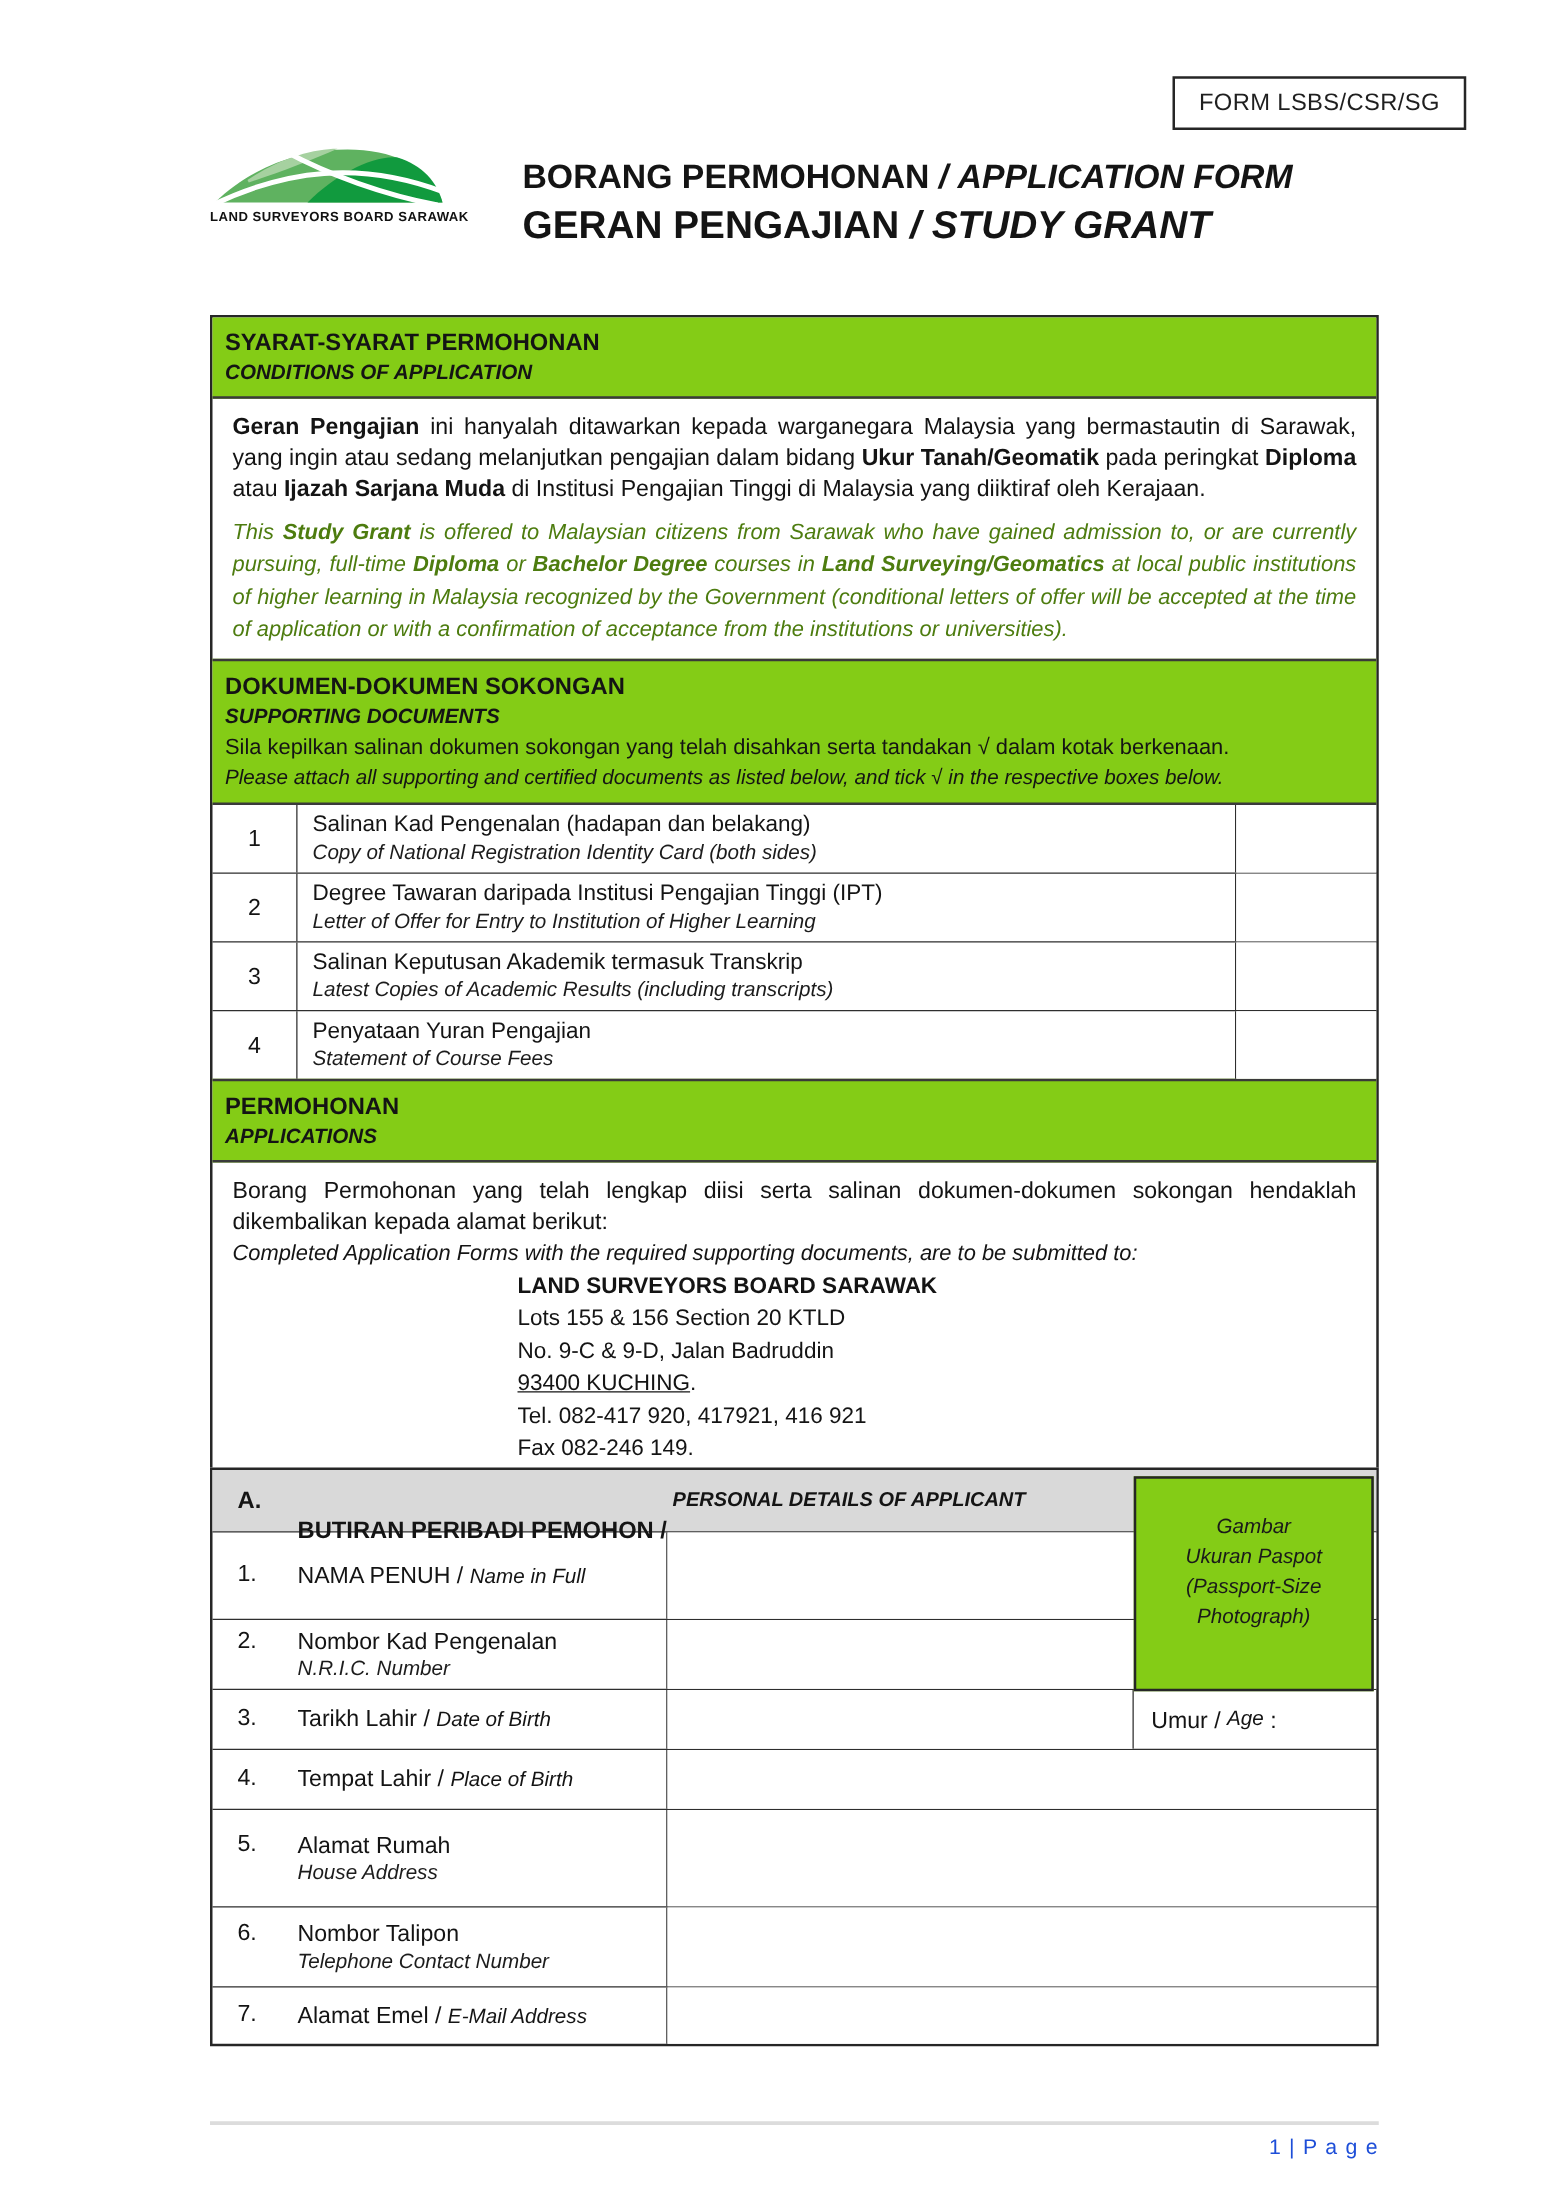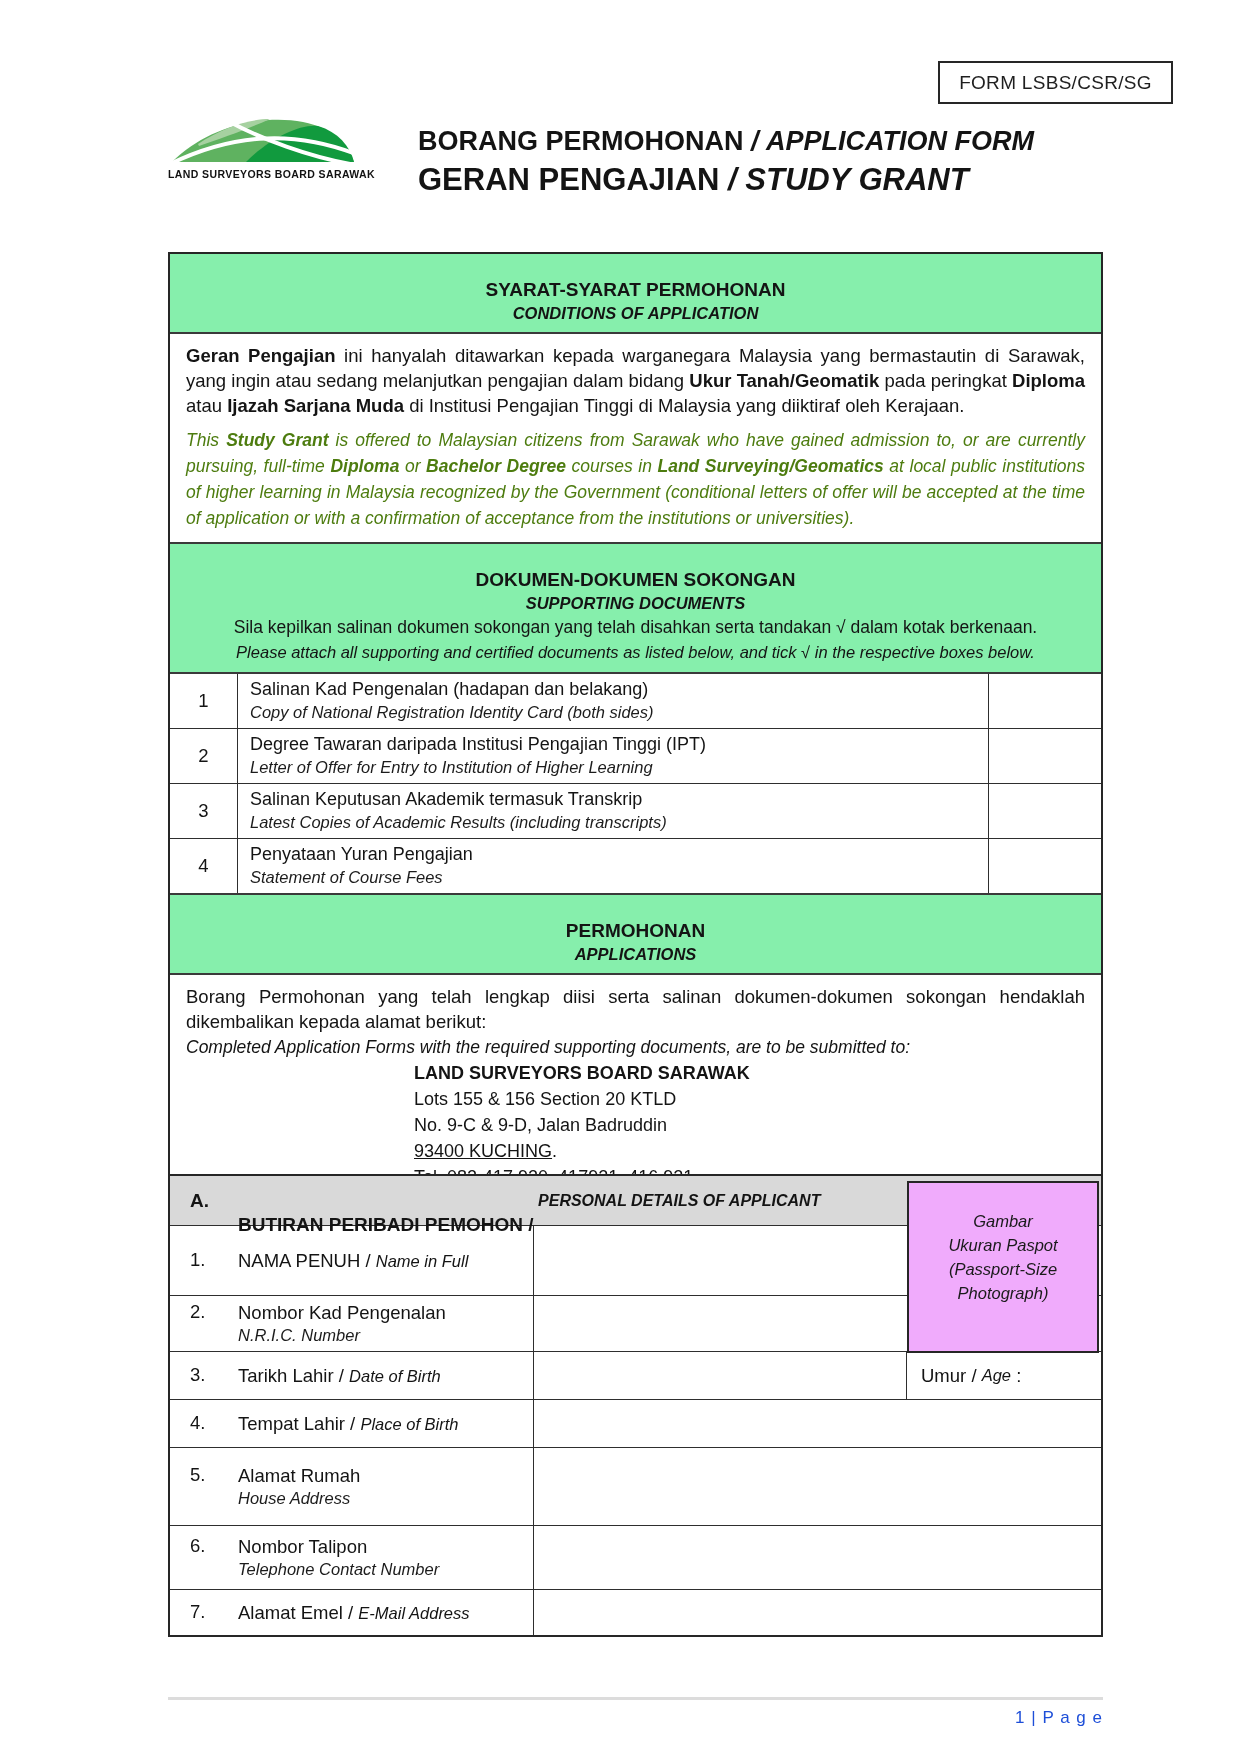--- a/index.html
+++ b/index.html
@@ -18,21 +18,21 @@
   
   .logo { position:absolute; left:168px; top:114px; width:192px; }
   .logo svg { display:block; width:190px; height:52px; }
   .logo-text { margin-top:2px; font-size:10.5px; font-weight:bold; letter-spacing:.4px; white-space:nowrap; color:#111; }
   .titles { position:absolute; left:418px; top:126px; }
   .title-line1 { font-size:27px; font-weight:bold; white-space:nowrap; }
   .title-line2 { font-size:31px; font-weight:bold; margin-top:5px; white-space:nowrap; }
   .title-it { font-style:italic; }
   
   .main-table { position:absolute; left:168px; top:252px; width:935px; border:2px solid #262626; background:#fff; }
-  .sec-head { background:#86efac; text-align:center; padding:23px 10px 8px; }
+  .sec-head { background:#84cc16; text-align:left; padding:8px 10px 8px; }
   .sec-head.bordered { border-top:2px solid #3a3a3a; }
   .sec-head { border-bottom:2px solid #3a3a3a; }
   .h-my { font-weight:bold; font-size:19px; line-height:25px; }
   .h-en { font-weight:bold; font-style:italic; font-size:16.5px; line-height:22px; }
   .doc-note-my { font-size:17.5px; line-height:26px; }
   .doc-note-en { font-size:16.5px; font-style:italic; line-height:24px; }
   .cond-body { padding:9px 16px 11px; }
   .p-my { text-align:justify; font-size:18.5px; line-height:25px; }
   .p-en { text-align:justify; font-style:italic; font-size:17.5px; line-height:26px; margin-top:9px; color:#4d7c0f; }
   
@@ -62,21 +62,21 @@
   .a-my { font-size:18.5px; line-height:23px; white-space:nowrap; }
   .a-en { font-style:italic; font-size:16.5px; line-height:22px; color:#1c1c1c; }
   .inline-en { font-style:italic; font-size:16.5px; }
   .r1 { min-height:70px; } .r2 { min-height:56px; } .r3 { min-height:48px; }
   .r4 { min-height:48px; } .r5 { min-height:78px; } .r6 { min-height:64px; } .r7 { min-height:46px; }
   .a-value { background:#fff; }
   .a-value.bordered-r { border-right:1.5px solid #2e2e2e; }
   .a-age { display:flex; align-items:center; padding-left:14px; font-size:18.5px; white-space:nowrap; }
   .photo-box {
     position:absolute; top:5px; left:737px; width:192px; height:172px;
-    background:#f0abfc; border:2px solid #262626; z-index:4;
+    background:#84cc16; border:2px solid #262626; z-index:4;
     display:flex; flex-direction:column; align-items:center; padding-top:26px;
     font-style:italic; font-size:16.5px; line-height:24px; text-align:center; color:#1a1a1a;
   }
   
   .footer-line { position:absolute; left:168px; top:1697px; width:935px; height:3px; background:#DCDCDC; }
   .footer-text { position:absolute; top:1708px; left:168px; width:935px; text-align:right; color:#1d4ed8; font-size:17px; letter-spacing:1px; }
 </style>
 </head>
 <body>
 
@@ -169,20 +169,21 @@
 
   <div class="app-body">
     <p class="p-my">Borang Permohonan yang telah lengkap diisi serta salinan dokumen-dokumen sokongan hendaklah dikembalikan kepada alamat berikut:</p>
     <p class="app-p-en">Completed Application Forms with the required supporting documents, are to be submitted to:</p>
     <div class="address">
       <div class="addr-org">LAND SURVEYORS BOARD SARAWAK</div>
       <div>Lots 155 &amp; 156 Section 20 KTLD</div>
       <div>No. 9-C &amp; 9-D, Jalan Badruddin</div>
       <div><span class="addr-city-u">93400 KUCHING</span><span>.</span></div>
       <div>Tel. 082-417 920, 417921, 416 921</div>
+      <div>Fax 082-246 149.</div>
     </div>
   </div>
 </div>
 
 <div class="sec-a">
   <div class="sec-a-head">
     <span class="letter">A.</span>
     <span class="sec-a-title-my">BUTIRAN PERIBADI PEMOHON</span>
     <span class="sec-a-title-my">&nbsp;</span>
     <span class="sec-a-title-my">/</span>

